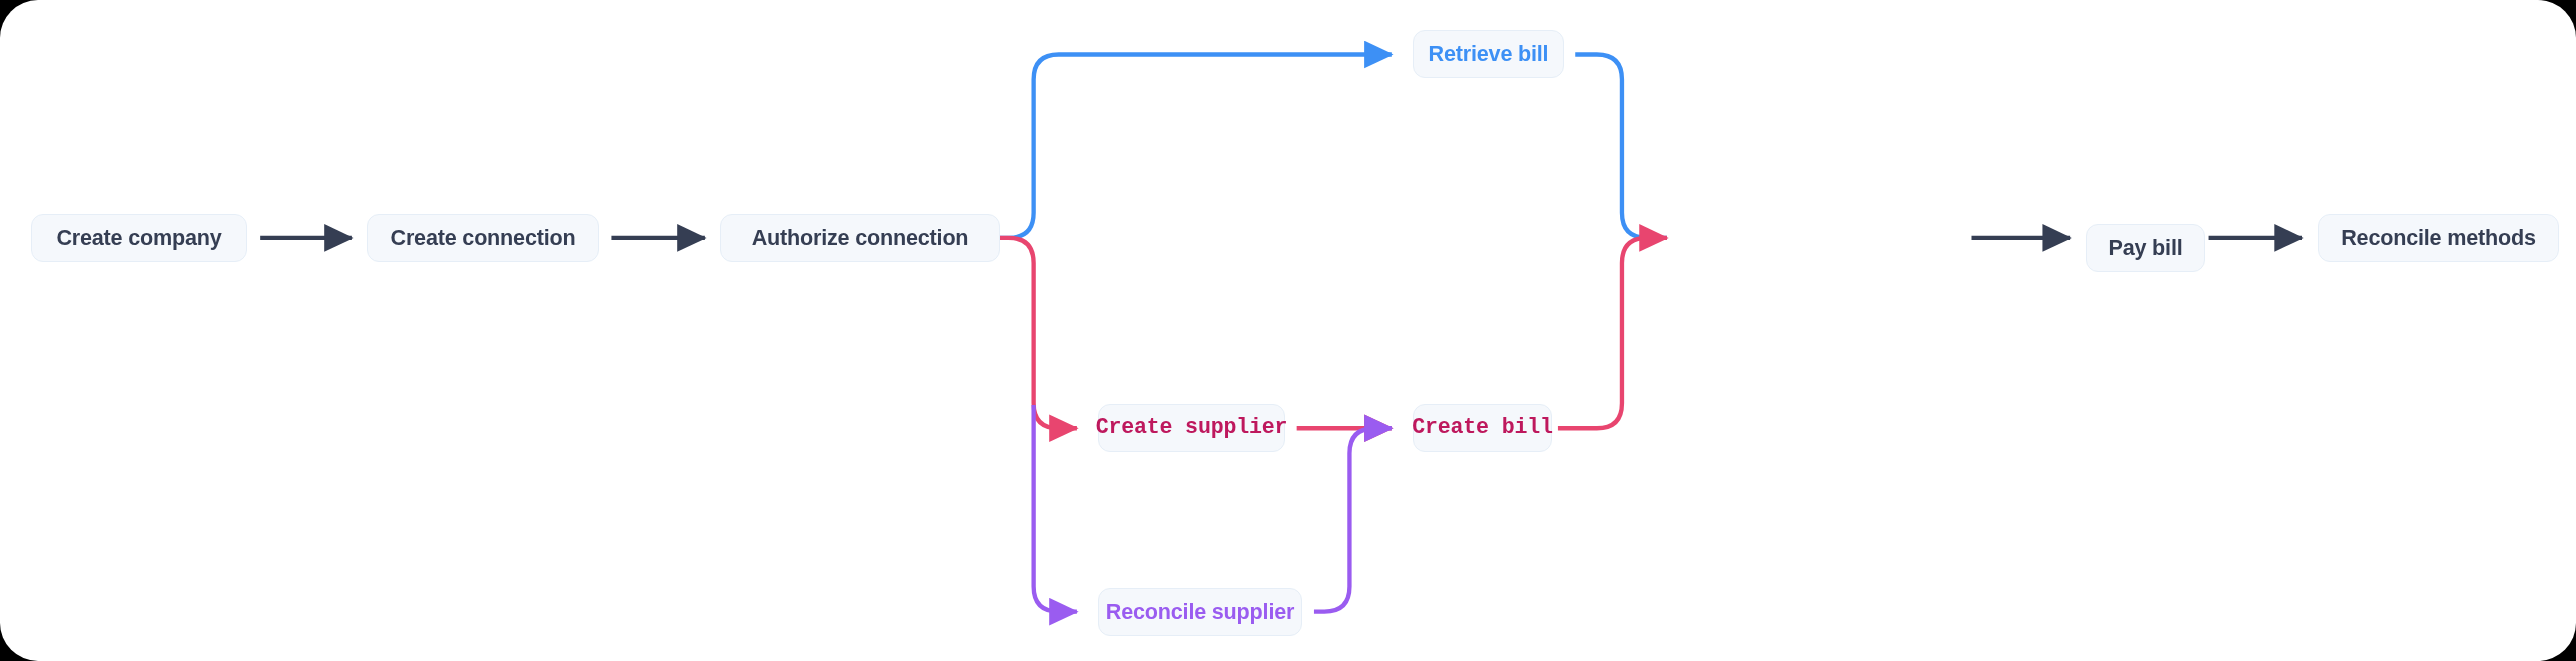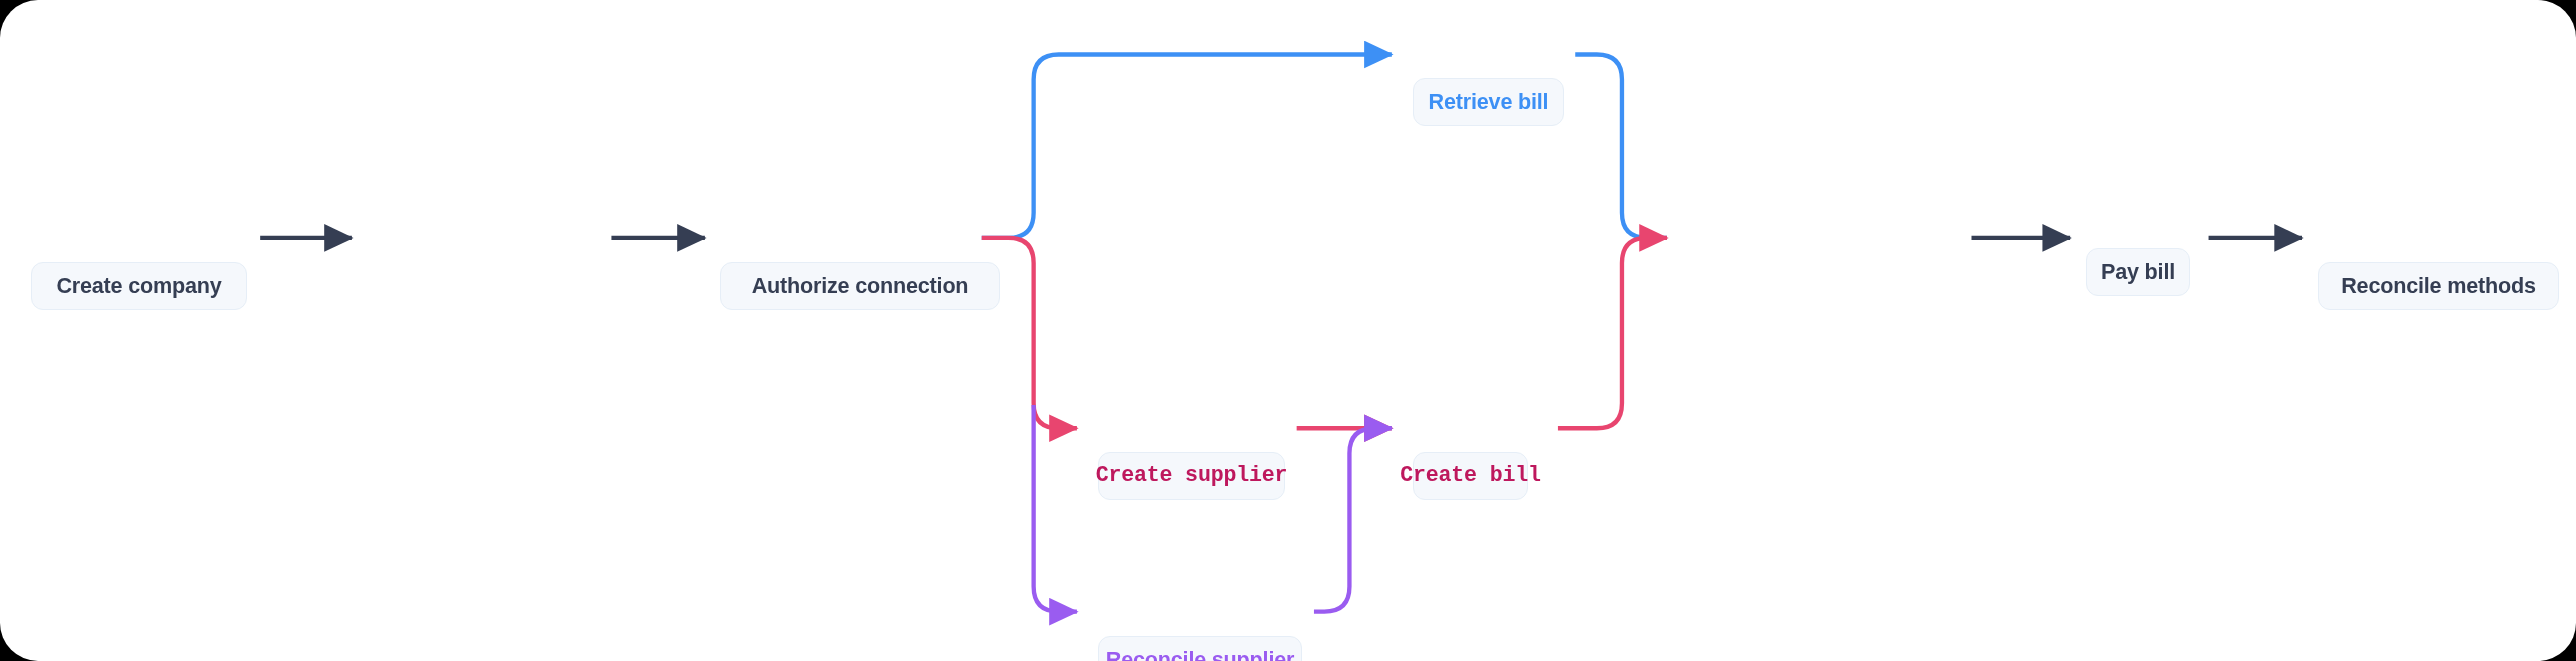--- a/index.html
+++ b/index.html
@@ -39,21 +39,20 @@
     background: #f5f8fc;
     border: 1.3px solid #e6eef7;
     border-radius: 12px;
     height: 48px;
     padding: 0 19px;
     font-size: 21.6px;
     font-weight: bold;
     letter-spacing: -0.2px;
     white-space: nowrap;
     line-height: 1;
-    margin-top: 48px;
   }
   .node-label {
     display: block;
     pointer-events: none;
   }
   .c-dark  { color: #353e53; }
   .c-blue  { color: #3d90f5; }
   .c-pink  { color: #be185d; font-family: Liberation Mono, monospace; }
   .c-purp  { color: #9a5cf0; }
 </style>
@@ -98,43 +97,46 @@
 
     <path d="M 2278 275 L 2392 275" fill="none" stroke="#353e53" stroke-width="5" marker-end="url(#ah-dark)"></path>
 
     <path d="M 2552 275 L 2660 275" fill="none" stroke="#353e53" stroke-width="5" marker-end="url(#ah-dark)"></path>
   </svg>
 
   <div class="node c-dark" style="left:31px; top:214px; width:216px;">
     <span class="node-label">Create company</span>
   </div>
 
+  <div class="node c-dark" style="left:367px; top:214px; width:232px;">
+    <span class="node-label">Create connection</span>
+  </div>
 
   <div class="node c-dark" style="left:720px; top:214px; width:280px;">
     <span class="node-label">Authorize connection</span>
   </div>
 
   <div class="node c-blue" style="left:1413px; top:30px; width:151px;">
     <span class="node-label">Retrieve bill</span>
   </div>
 
   <div class="node c-pink" style="left:1098px; top:404px; width:187px;">
     <span class="node-label">Create supplier</span>
   </div>
 
-  <div class="node c-pink" style="left:1413px; top:404px; width:115px;">
+  <div class="node c-pink" style="left:1413px; top:404px; width:139px;">
     <span class="node-label">Create bill</span>
   </div>
 
   <div class="node c-purp" style="left:1098px; top:588px; width:204px;">
     <span class="node-label">Reconcile supplier</span>
   </div>
 
 
-  <div class="node c-dark" style="left:2086px; top:200px; width:104px;align-items:center;">
+  <div class="node c-dark" style="left:2086px; top:224px; width:119px;align-items:center;">
     <span class="node-label">Pay bill</span>
   </div>
 
   <div class="node c-dark" style="left:2318px; top:214px; width:241px;">
     <span class="node-label">Reconcile methods</span>
   </div>
 
 </div>
 
 

